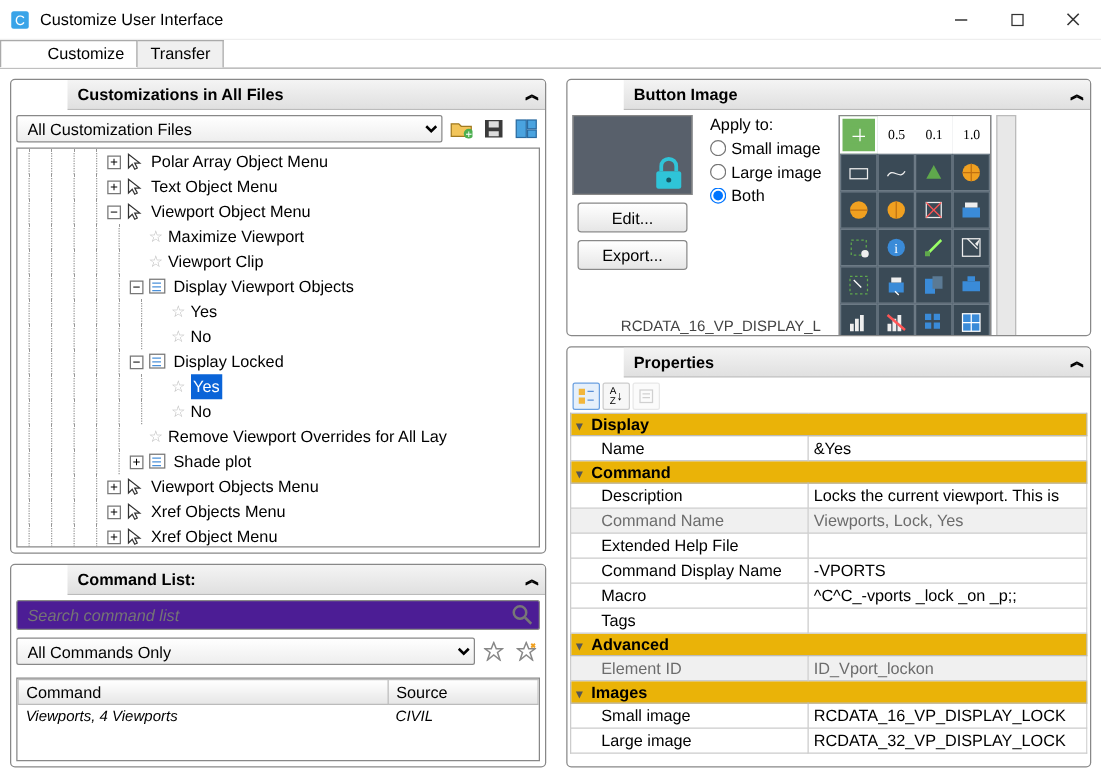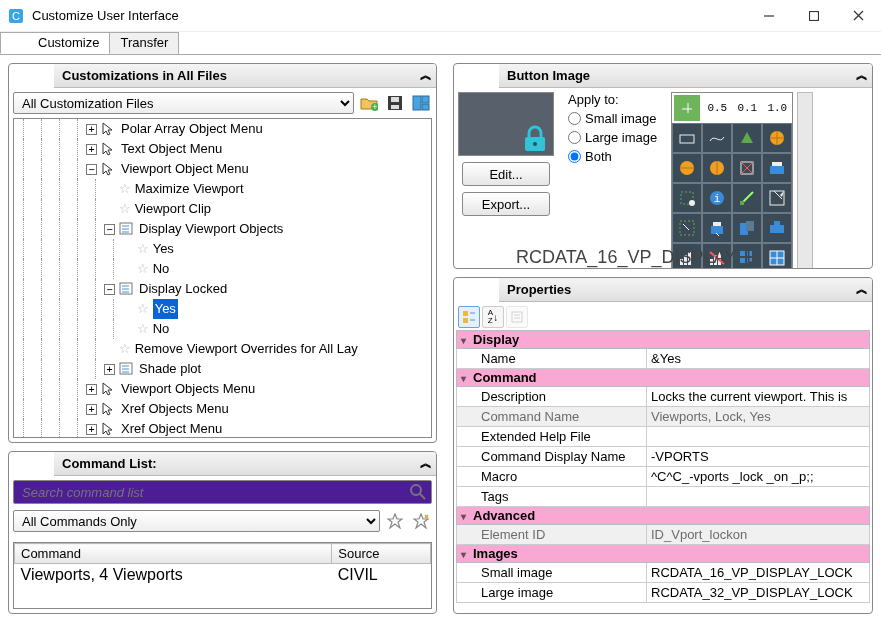--- a/index.html
+++ b/index.html
@@ -118,31 +118,31 @@
     width: 88px; height: 24px; background: linear-gradient(#fff,#e6e6e6);
     border: 1px solid #888; border-radius: 3px; font-size: 13px;
   }
   .radio-col { display: flex; flex-direction: column; gap: 4px; font-size: 13px; }
   .radio-row { display: flex; align-items: center; gap: 4px; }
   .radio-row input { margin: 0; }
 
   .icon-grid-wrap { border: 1px solid #888; background: #3a4a56; display: grid; grid-template-columns: repeat(4, 30px); grid-auto-rows: 30px; gap: 0; }
   .icon-grid-wrap .cell {
     border: 1px solid #6c7a85; display: flex; align-items: center; justify-content: center;
-    color: #dde; font-size: 10px; font-family: Liberation Mono, monospace;
+    color: #dde; font-size: 10px; font-family: Liberation Serif, serif;
   }
   .icon-grid-wrap .cell.sel { background: #6fb45b; border: 2px solid #fff; }
   .icon-grid-wrap .cell.white { background: #fff; color: #000; border: 2px solid #fff; font-size: 11px; }
 
   .prop-toolbar { display: flex; gap: 2px; padding: 2px; }
   .prop-tool { width: 22px; height: 22px; border: 1px solid #ccc; border-radius: 2px; display: inline-flex; align-items:center; justify-content:center; background: #f7f7f7; font-size: 11px; }
   .prop-tool.active { border-color: #6aa0e0; background: #e6f0fb; }
   .prop-tool.disabled { opacity: .45; }
   .prop-grid { border-collapse: collapse; width: 100%; font-size: 13px; }
-  .prop-grid tr.group td { background: #f9a8d4; font-weight: bold; padding: 1px 4px; border: 1px solid #bbb; }
+  .prop-grid tr.group td { background: #eab308; font-weight: bold; padding: 1px 4px; border: 1px solid #bbb; }
   .prop-grid tr.group td .arrow { display: inline-block; width: 12px; color: #555; font-size: 10px; }
   .prop-grid tr.kv td { border: 1px solid #ccc; padding: 1px 4px; height: 20px; white-space: nowrap; overflow: hidden; }
   .prop-grid tr.kv td.key { padding-left: 24px; background: #fff; width: 190px; }
   .prop-grid tr.kv.dim td { background: #f0f0f0; color: #6c6c6c; }
 
   svg { display: block; }
   .props-scroll { flex: 1; overflow: auto; }
 </style>
 </head>
 <body>
@@ -457,21 +457,21 @@
               </svg>
           </span>
         </div>
         <div class="scroll-box" style="flex:1; margin-top:6px; overflow:hidden;">
           <table class="cmd-table">
             <tbody>
                 <tr>
               <th>Command</th>
               <th>Source</th>
             </tr>
-            <tr style="font-size:16px;">
+            <tr style="font-size:12px;font-style:italic;">
               <td style="padding:2px 6px; white-space:nowrap; overflow:hidden;">Viewports, 4 Viewports</td>
               <td style="padding:2px 6px;">CIVIL</td>
             </tr>
           </tbody>
             </table>
         </div>
       </div>
     </div>
   </div>
 
@@ -646,21 +646,21 @@
                   <svg width="18" height="18">
                     <rect x="2" y="2" width="14" height="14" fill="#3a8bd8" stroke="#fff"></rect>
                     <line x1="2" y1="9" x2="16" y2="9" stroke="#fff"></line>
                     <line x1="9" y1="2" x2="9" y2="16" stroke="#fff"></line>
                   </svg>
                 </div>
               </div>
             <div style="width:16px; background:#e8e8e8; border:1px solid #bbb;"></div>
           </div>
         </div>
-        <div style="position:absolute; left:4px; bottom:0; right:4px; font-size:18px; color:#444; white-space:nowrap; overflow:hidden;">
+        <div style="position:absolute; left:4px; bottom:0; right:4px; font-size:12px; color:#444; white-space:nowrap; overflow:hidden;">
           <span style="visibility:hidden">Name:</span>&nbsp;<span>RCDATA_16_VP_DISPLAY_L</span>
         </div>
       </div>
     </div>
 
     <div class="panel" style="flex:1;">
       <div class="panel-header">
         <span>Properties</span>
         <span class="chevrons">︽</span>
       </div>

